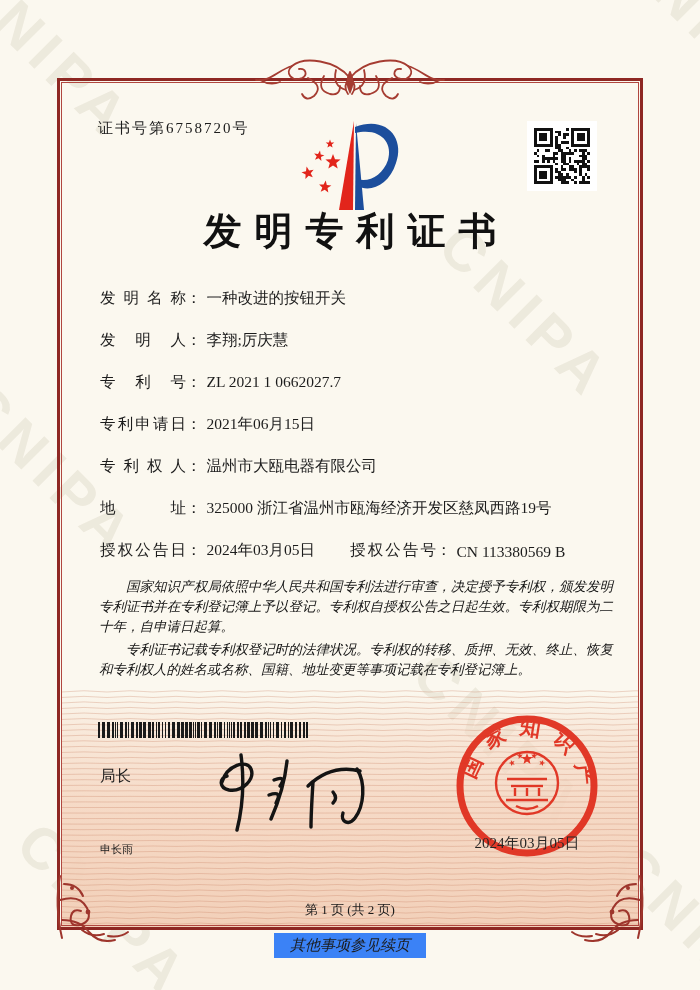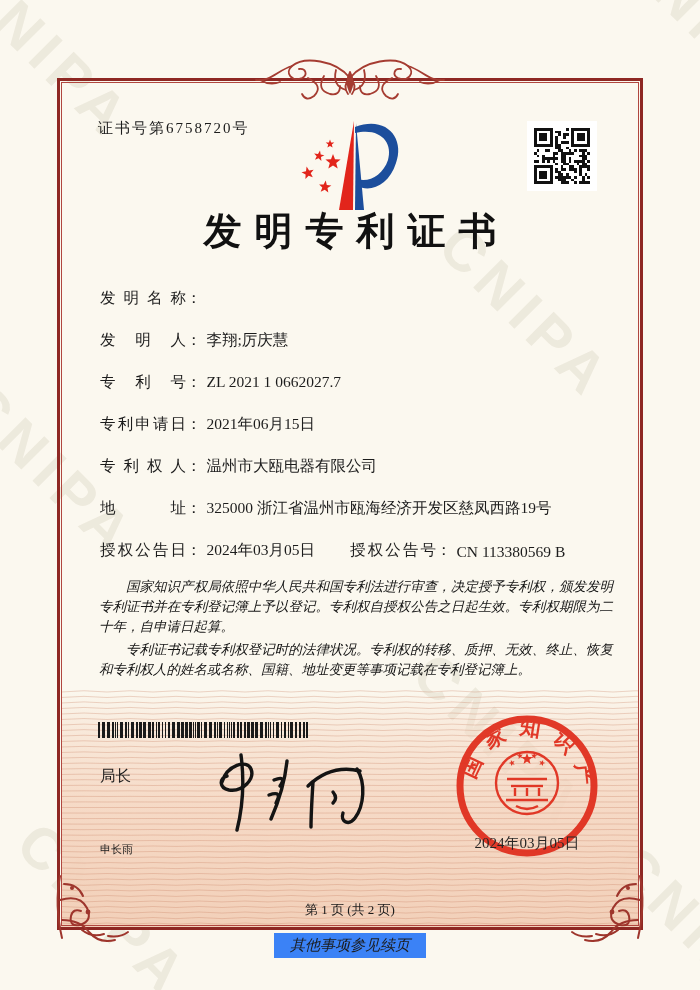--- a/index.html
+++ b/index.html
@@ -428,20 +428,21 @@
       <rect x="20" y="20" width="1" height="1" fill="#111"></rect>
     </svg>
 </div>
 
 <div class="title">发明专利证书</div>
 
 <div class="fields">
   <div class="frow">
     <span class="flabel">发明名称</span>
       <span class="fcolon">：</span>
+    <span class="fvalue">一种改进的按钮开关</span>
   </div>
   <div class="frow">
     <span class="flabel">发明人</span>
       <span class="fcolon">：</span>
     <span class="fvalue">李翔;厉庆慧</span>
   </div>
   <div class="frow">
     <span class="flabel">专利号</span>
       <span class="fcolon">：</span>
     <span class="fvalue">ZL 2021 1 0662027.7</span>

